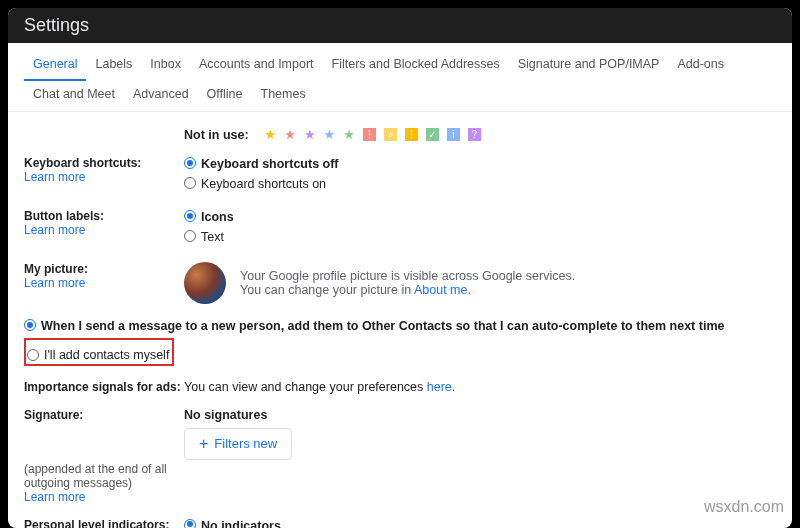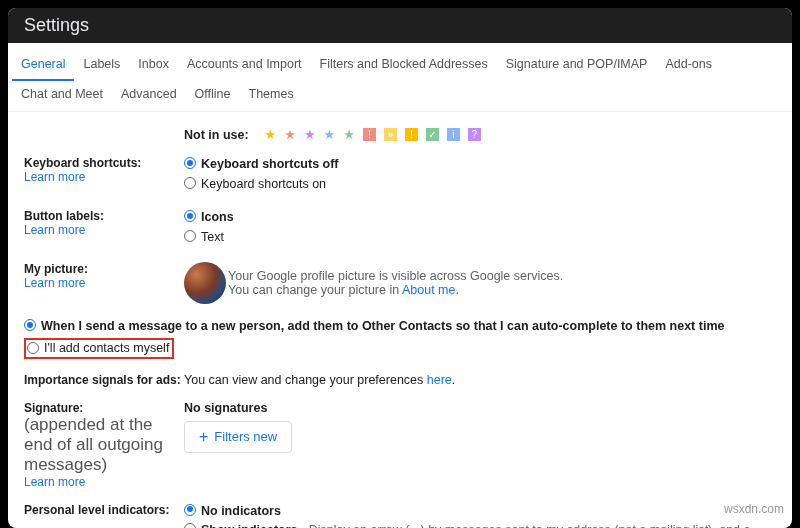--- a/index.html
+++ b/index.html
@@ -21,21 +21,21 @@
   .titlebar {
     background: #1f1f1f;
     color: #e8eaed;
     font-size: 18px;
     padding: 7px 16px;
   }
   .tabs {
     display: flex;
     flex-wrap: wrap;
     gap: 0;
-    padding: 8px 16px 0 4px;
+    padding: 8px 16px 0 16px;
     border-bottom: 1px solid #eee;
     font-size: 12.5px;
   }
   .tab {
     padding: 6px 9px 8px 9px;
     color: #555;
     cursor: pointer;
     border-bottom: 2px solid transparent;
   }
   .tab.active {
@@ -52,21 +52,21 @@
     display: flex;
     padding: 7px 0;
     border-bottom: 0;
   }
   .label-col {
     width: 160px;
     flex-shrink: 0;
     font-size: 12px;
   }
   .label-col .title { font-weight: bold; }
-  .label-col .sub { font-size: 17px; color: #555; }
+  .label-col .sub { font-size: 12px; color: #555; margin-top: 40px; }
   .link { color: #1a73e8; cursor: pointer; }
   .value-col { flex: 1; font-size: 12.5px; }
   .stars { display: flex; gap: 6px; align-items: center; }
   .star { font-size: 13px; }
   .radio-row { display: flex; align-items: flex-start; gap: 5px; margin-bottom: 2px; line-height: 1.4; }
   .radio {
     width: 12px; height: 12px; border-radius: 50%;
     border: 1.5px solid #666; display: inline-block; flex-shrink: 0; margin-top: 1px;
     position: relative;
   }
@@ -82,27 +82,27 @@
     flex-shrink: 0;
   }
   .btn-create {
     display: inline-flex; align-items: center; gap: 6px;
     border: 1px solid #dadce0; border-radius: 4px;
     padding: 7px 14px; color: #1a73e8; font-weight: 500;
     font-size: 13px; cursor: pointer; margin-top: 6px;
   }
   .plus { color: #1a73e8; font-size: 16px; line-height: 1; }
   .highlight {
-    border: 2px solid #d93025; padding: 1px 3px 2px 1px;
+    border: 2px solid #d93025; padding: 8px 3px 2px 1px;
     display: inline-flex; align-items: center; gap: 5px;
   }
   .gray { color: #5f6368; }
   .watermark {
     position: absolute; bottom: 12px; right: 16px;
-    font-size: 12px; color: #999;
+    font-size: 16px; color: #999;
   }
   .sq { display:inline-flex; width:13px; height:13px; font-size:10px; color:#fff; align-items:center; justify-content:center; }
 </style>
 </head>
 <body>
 
 <div class="window">
   <div class="titlebar">Settings</div>
 
   <div class="tabs">
@@ -173,21 +173,21 @@
             <span>Text</span>
           </div>
       </div>
     </div>
 
     <div class="row">
       <div class="label-col">
         <div class="title">My picture:</div>
         <div class="link">Learn more</div>
       </div>
-      <div class="value-col" style="display:flex;gap:2px;align-items:center;">
+      <div class="value-col" style="display:flex;gap:14px;align-items:center;">
         <div class="avatar"></div>
         <div>
           <div class="gray">Your Google profile picture is visible across Google services.</div>
           <div class="gray">
             <span>You can change your picture in </span><span class="link">About me</span><span>.</span>
           </div>
         </div>
       </div>
     </div>
 

